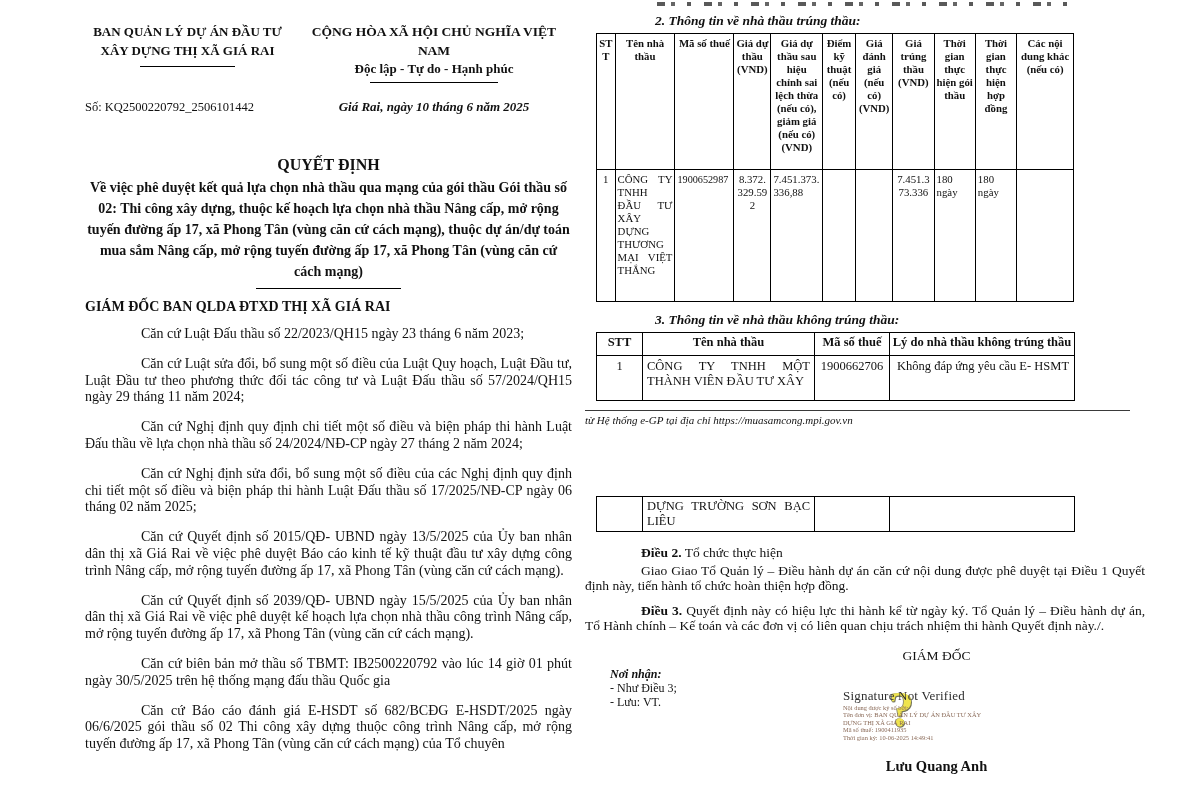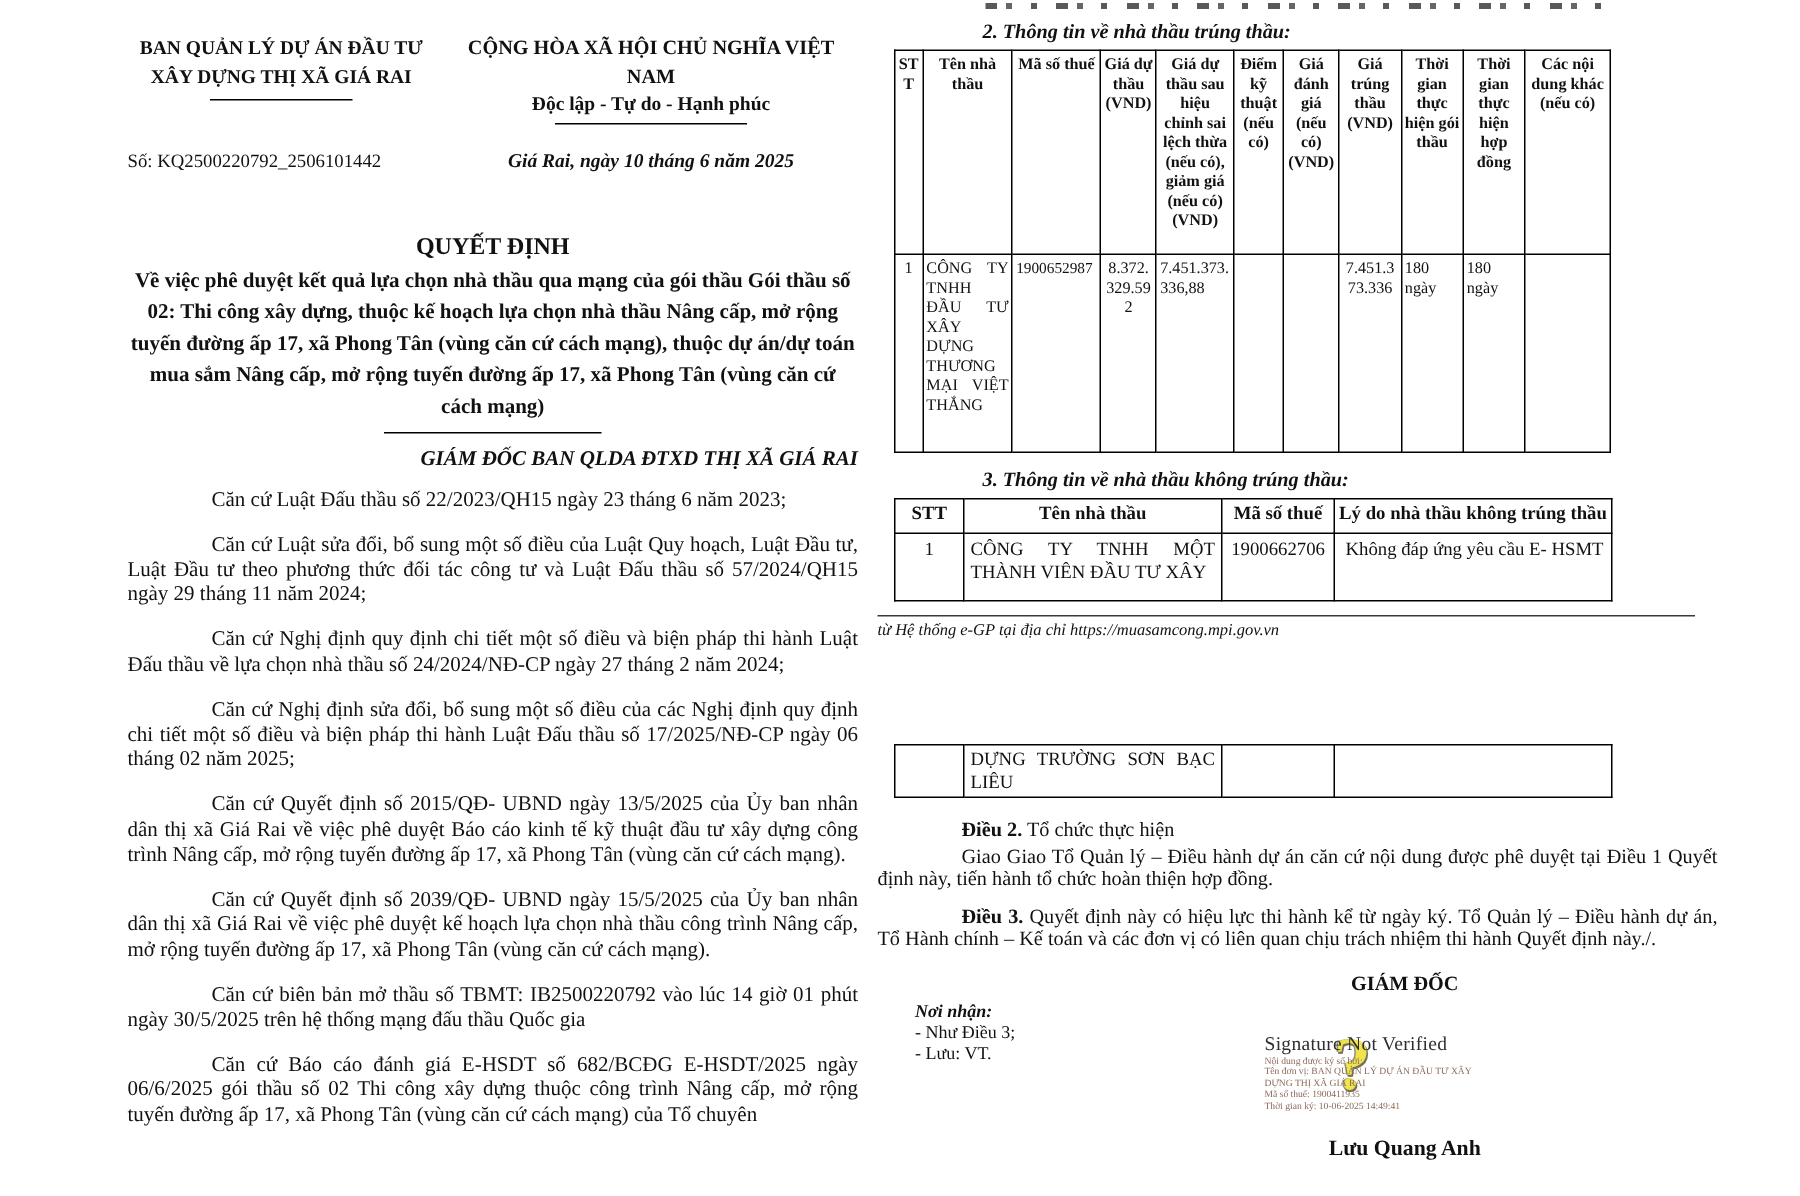--- a/index.html
+++ b/index.html
@@ -15,21 +15,21 @@
   .hdr-org .rule{width:95px;border-top:1.4px solid #000;margin:6px auto 0;}
   .hdr-nat{flex:1;text-align:center;padding-left:6px;}
   .nat1{font-weight:bold;font-size:13.5px;line-height:19px;}
   .nat2{font-weight:bold;font-size:13px;line-height:18px;}
   .hdr-nat .rule{width:128px;border-top:1.4px solid #000;margin:4px auto 0;}
   .date-line{font-style:italic;font-weight:bold;font-size:13px;margin-top:16px;text-align:center;}
   .so-line{position:absolute;left:0;top:78px;font-size:12.5px;text-align:center;}
   .doc-title{margin-top:40px;text-align:center;font-weight:bold;font-size:16px;line-height:20px;}
   .doc-subtitle{margin-top:2px;text-align:center;font-weight:bold;font-size:14px;line-height:21px;}
   .title-rule{width:145px;border-top:1.4px solid #000;margin:6px auto 0;}
-  .authority{margin-top:9px;text-align:right;font-weight:bold;font-size:14px;line-height:18px;font-style:italic;}
+  .authority{margin-top:9px;text-align:left;font-weight:bold;font-size:14px;line-height:18px;}
   .body-text{margin-top:10px;}
   .body-text p{margin:0 0 13px 0;font-size:14px;line-height:16.8px;text-align:justify;text-indent:56px;}
   
   .page2{position:absolute;left:585px;top:0;width:560px;}
   .clip-remnant{position:absolute;left:72px;top:2px;width:420px;height:4px;opacity:.75;
     background:
       repeating-linear-gradient(90deg,#222 0 8px,transparent 8px 14px,#333 14px 18px,transparent 18px 30px,#222 30px 34px,transparent 34px 47px);}
   .sec-title{font-weight:bold;font-style:italic;font-size:13.5px;line-height:18px;padding-left:70px;}
   .sec-title.first{margin-top:12px;}
   table.grid{border-collapse:collapse;table-layout:fixed;margin-left:11px;width:478px;margin-top:3px;}
@@ -52,21 +52,21 @@
   .page3{position:absolute;left:585px;top:496px;width:560px;}
   .frag td{font-size:12.5px;line-height:15px;}
   .frag .drow td{height:30px;padding:2px 4px;}
   .dieu{margin:0 0 4px 0;font-size:13.5px;line-height:15.5px;text-align:justify;text-indent:56px;}
   .dieu.d2head{margin-top:13px;margin-bottom:2px;}
   .dieu.d3{margin-top:9px;}
   .footer{display:flex;margin-top:14px;}
   .recipients{flex:0 0 215px;margin-left:25px;font-size:12px;line-height:14px;}
   .recipients .label{font-weight:bold;font-style:italic;margin-top:19px;}
   .sign-col{flex:0 0 210px;text-align:center;}
-  .signer-title{font-weight:bold;font-size:13.5px;}
+  .signer-title{font-weight:normal;font-size:13.5px;}
   .stamp{position:relative;width:205px;margin:24px 0 0 18px;text-align:left;height:62px;}
   .stamp .qmark{position:absolute;left:46px;top:-8px;z-index:0;font-size:50px;font-weight:bold;
     color:#efe345;text-shadow:1px 1px 0 #6b6b52,-1px 0 0 #8a8a6e,0 1px 0 #6b6b52;opacity:.95;
     font-family:"Liberation Serif",serif;}
   .stamp .snv{position:relative;z-index:1;font-size:13px;color:#2e2e2e;letter-spacing:.2px;}
   .stamp .tiny{position:relative;z-index:1;font-size:6.4px;line-height:7.6px;color:#8a6a58;}
   .signer-name{font-weight:bold;font-size:14.5px;margin-top:8px;}
 </style>
 </head>
 <body>

